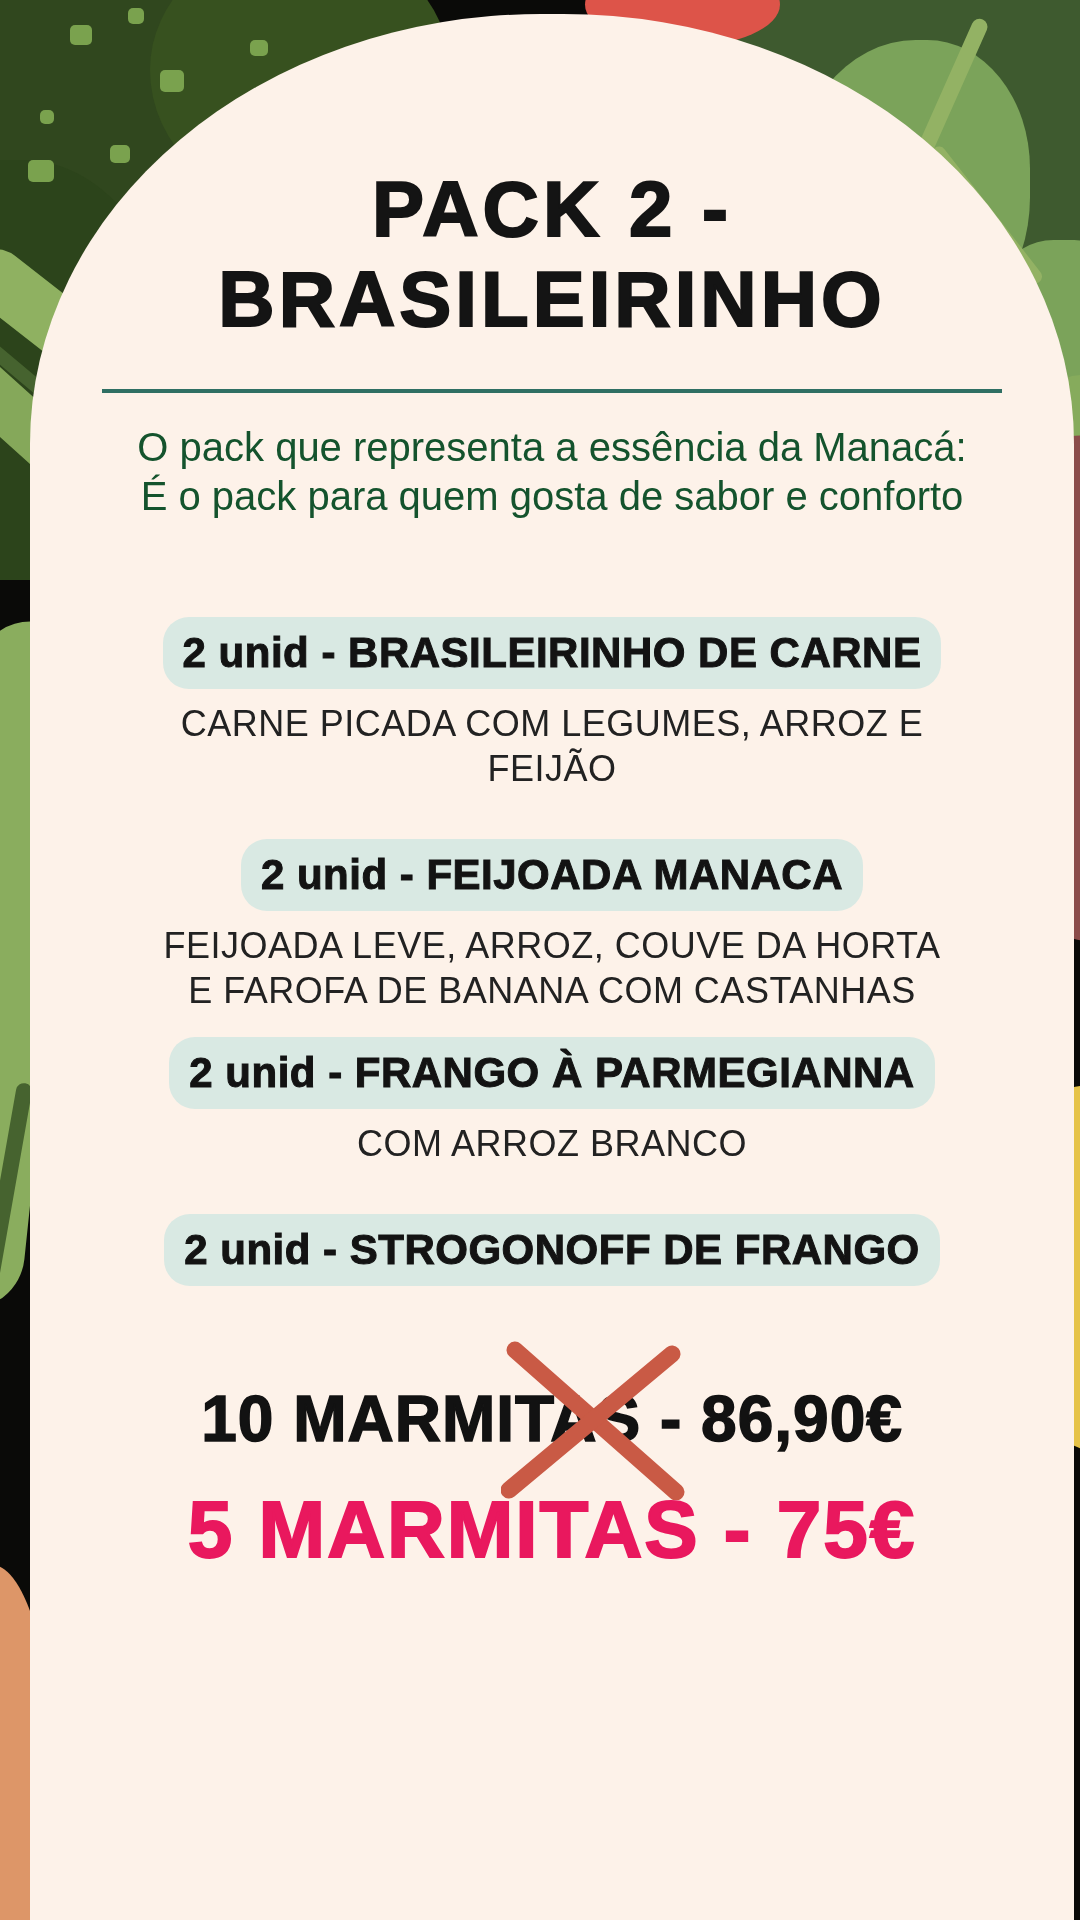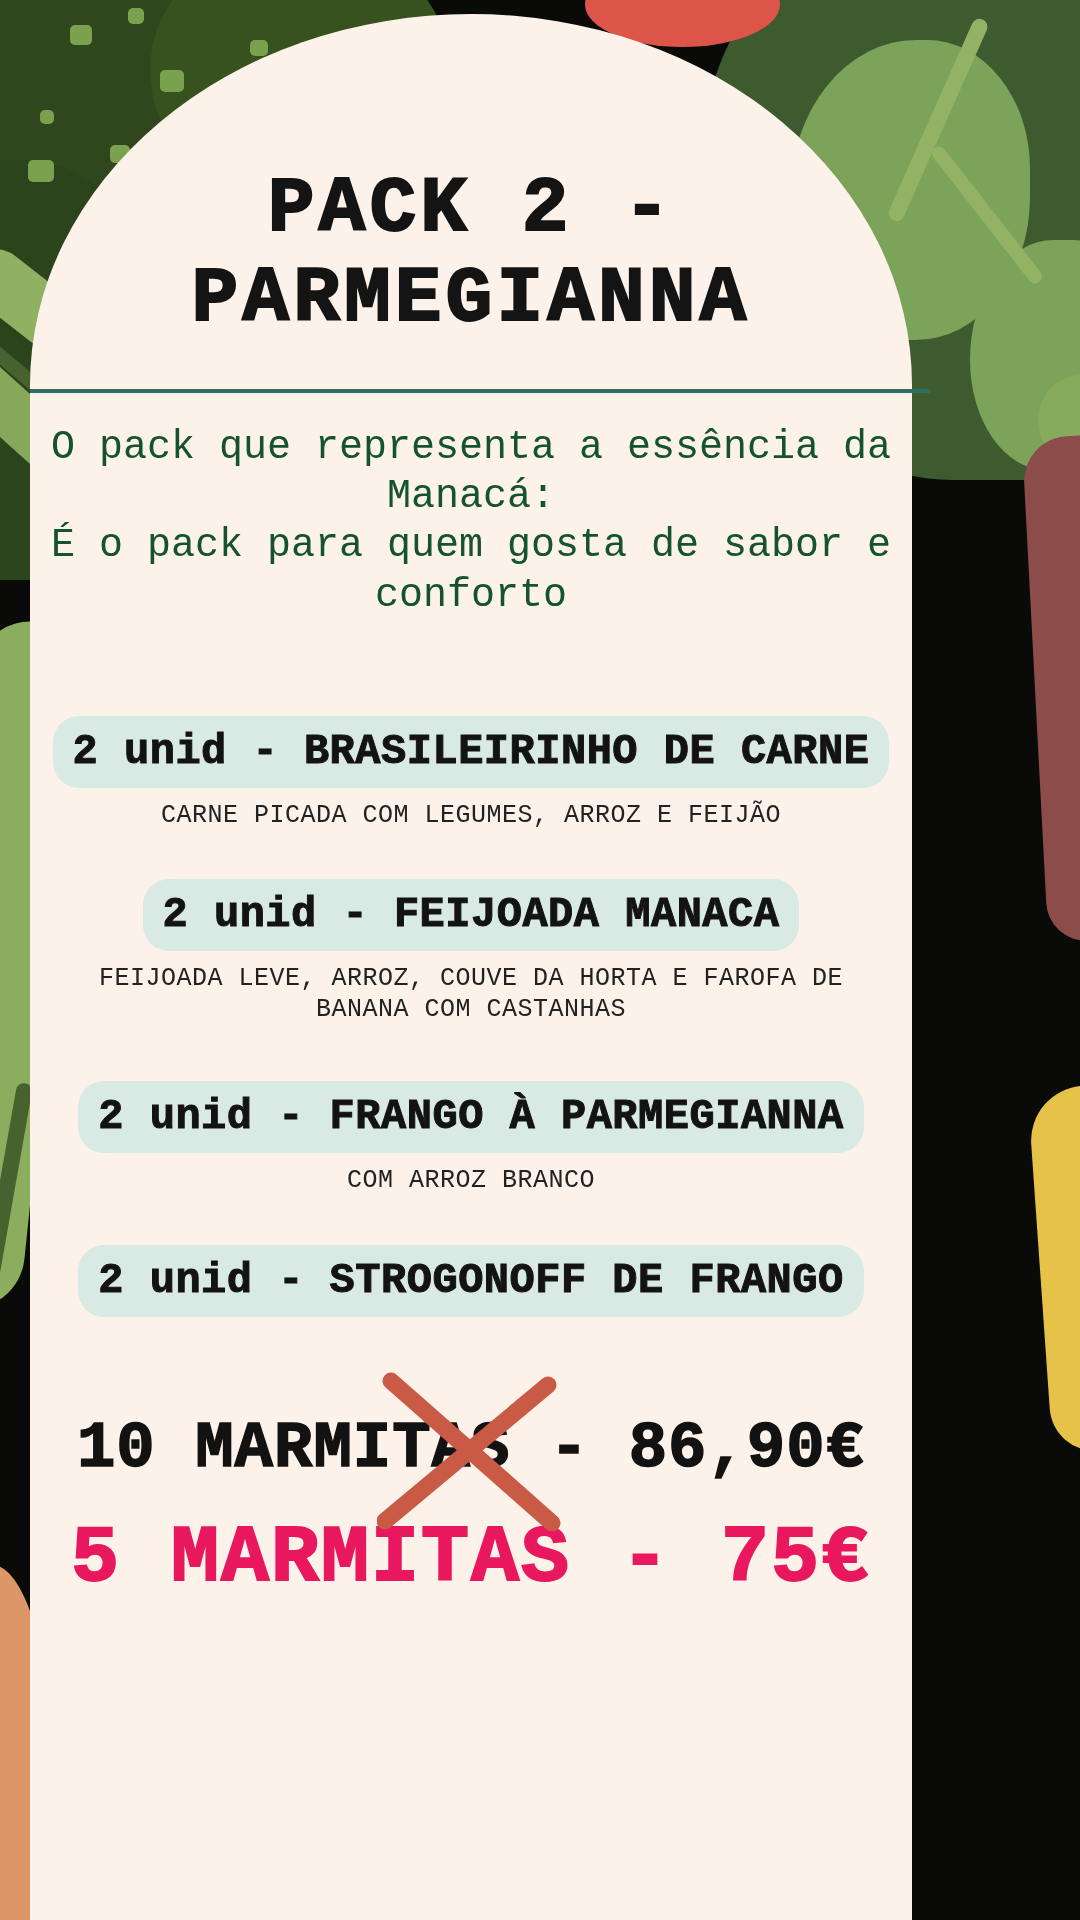--- a/index.html
+++ b/index.html
@@ -27,41 +27,41 @@
   .maroon-right { left:1035px; top:435px; width:120px; height:505px; background:#8b4c4a; border-radius:45px 0 0 40px; transform:rotate(-3deg); }
   .greenlet-right { left:1038px; top:375px; width:90px; height:95px; background:#86ab5c; border-radius:50% 40% 45% 55%; }
   .yellow-right { left:1040px; top:1085px; width:120px; height:365px; background:#e6c348; border-radius:55px 0 0 45px; transform:rotate(-4deg); }
   .left-leaf { left:-55px; top:620px; width:110px; height:690px; background:#8aad5e; border-radius:55px; transform:rotate(6deg); }
   .left-leaf-stripe { left:-20px; top:1080px; width:16px; height:430px; background:#46632f; border-radius:10px; transform:rotate(10deg); }
   .orange-left { left:-60px; top:1565px; width:115px; height:420px; background:#dd9668; border-radius:50% 60% 45% 50%; }
 
   
   .panel {
     position:absolute; z-index:2; left:30px; top:14px;
-    width:882px; height:1906px; background:#fdf2e9;
+    width:1044px; height:1906px; background:#fdf2e9;
     border-radius:511px 511px 0 0 / 430px 430px 0 0;
-    text-align:center; color:#141414;font-family:Liberation Mono, monospace;
+    text-align:center; color:#141414;
   }
   .title {
     margin:150px 0 0 0; font-size:78px; line-height:1.16;
     font-weight:700; letter-spacing:4px; color:#141414;
     -webkit-text-stroke:2px #141414;
   }
   .divider { width:900px; height:4px; background:#2f6f63; border:none; margin:44px auto 0 auto; }
   .description { margin:30px auto 0 auto; font-size:40px; line-height:1.23; color:#14532d; max-width:960px; }
 
   .items { margin-top:96px; }
   .item { margin-bottom:48px; }
   .item-pill {
     display:inline-block; background:#d9e9e3; border-radius:26px;
     padding:12px 20px; font-size:42px; font-weight:700; color:#131313;
     letter-spacing:0.5px; -webkit-text-stroke:1px #131313;
   }
   .item-sub {
-    margin:12px auto 0 auto; font-size:25px; letter-spacing:0.5px;
+    margin:12px auto 0 auto; font-size:36px; letter-spacing:0.5px;
     color:#222; max-width:800px; line-height:1.25;
   }
 
   .prices { margin-top:96px; }
   .old-price-wrap { position:relative; display:inline-block;text-align:center; }
   .old-price {
     font-size:64px; font-weight:700; letter-spacing:1px; color:#121212;
     -webkit-text-stroke:1.5px #121212;
   }
   .cross-x { position:absolute; left:300px; top:-42px; width:185px; height:160px; }
@@ -104,39 +104,39 @@
     <div class="shape yellow-right"></div>
     <div class="shape left-leaf"></div>
     <div class="shape left-leaf-stripe"></div>
     <div class="shape orange-left"></div>
   </div>
 
   <div class="panel">
 
     <h1 class="title">
       <span style="display:block">PACK 2 -</span>
-      <span style="display:block">PARMEGIANNA</span>
+      <span style="display:block">BRASILEIRINHO</span>
     </h1>
 
     <div class="divider"></div>
 
     <p class="description">
       <span style="display:block">O pack que representa a essência da Manacá:</span>
       <span style="display:block">É o pack para quem gosta de sabor e conforto</span>
     </p>
 
     <div class="items">
 
       <div class="item">
         <span class="item-pill">2 unid - BRASILEIRINHO DE CARNE</span>
         <div class="item-sub">CARNE PICADA COM LEGUMES, ARROZ E FEIJÃO</div>
       </div>
 
 
-      <div class="item" style="margin-bottom:56px">
+      <div class="item" style="margin-bottom:24px">
         <span class="item-pill">2 unid - FEIJOADA MANACA</span>
         <div class="item-sub">FEIJOADA LEVE, ARROZ, COUVE DA HORTA E FAROFA DE BANANA COM CASTANHAS</div>
       </div>
 
       <div class="item">
         <span class="item-pill">2 unid - FRANGO À PARMEGIANNA</span>
         <div class="item-sub">COM ARROZ BRANCO</div>
       </div>
 
       <div class="item">

